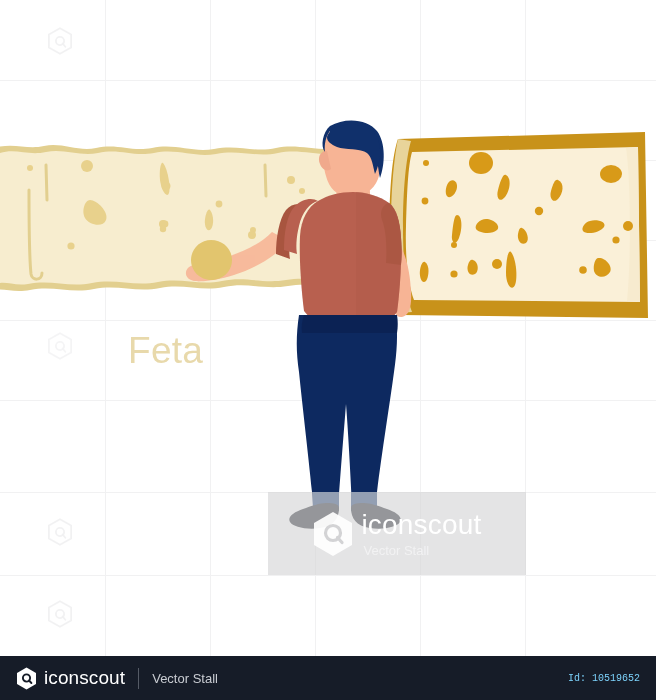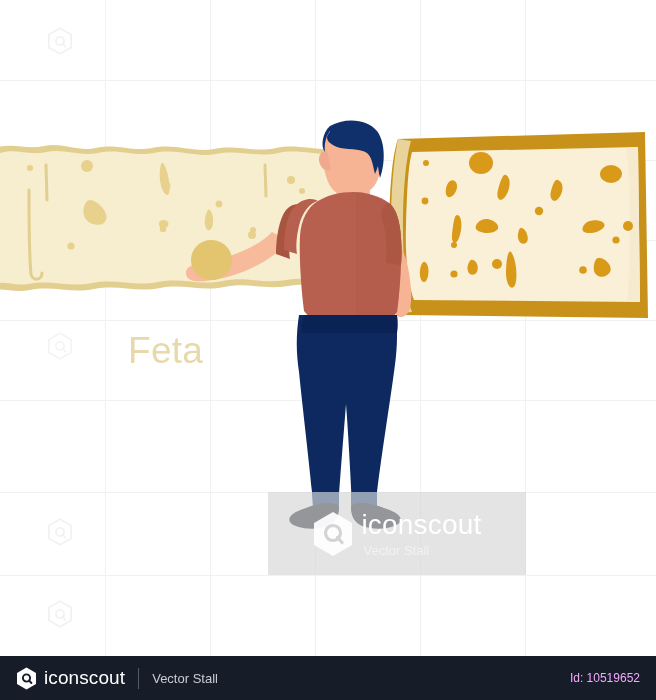--- a/index.html
+++ b/index.html
@@ -120,23 +120,23 @@
     background: #555b66;
     margin: 0 13px;
   }
   #footer-contrib {
     color: #c9ccd2;
     font-size: 13px;
     font-family: "Liberation Sans", sans-serif;
   }
   #footer-id {
     margin-left: auto;
-    color: #f0abfc;
-    font-size: 12px;
-    font-family: Liberation Sans, sans-serif;
+    color: #7dd3fc;
+    font-size: 10px;
+    font-family: Liberation Mono, monospace;
   }
 </style>
 </head>
 <body>
 
 <div id="page">
 
   <div id="canvas">
 
     <div class="gridline-v" style="left:105px"></div>

